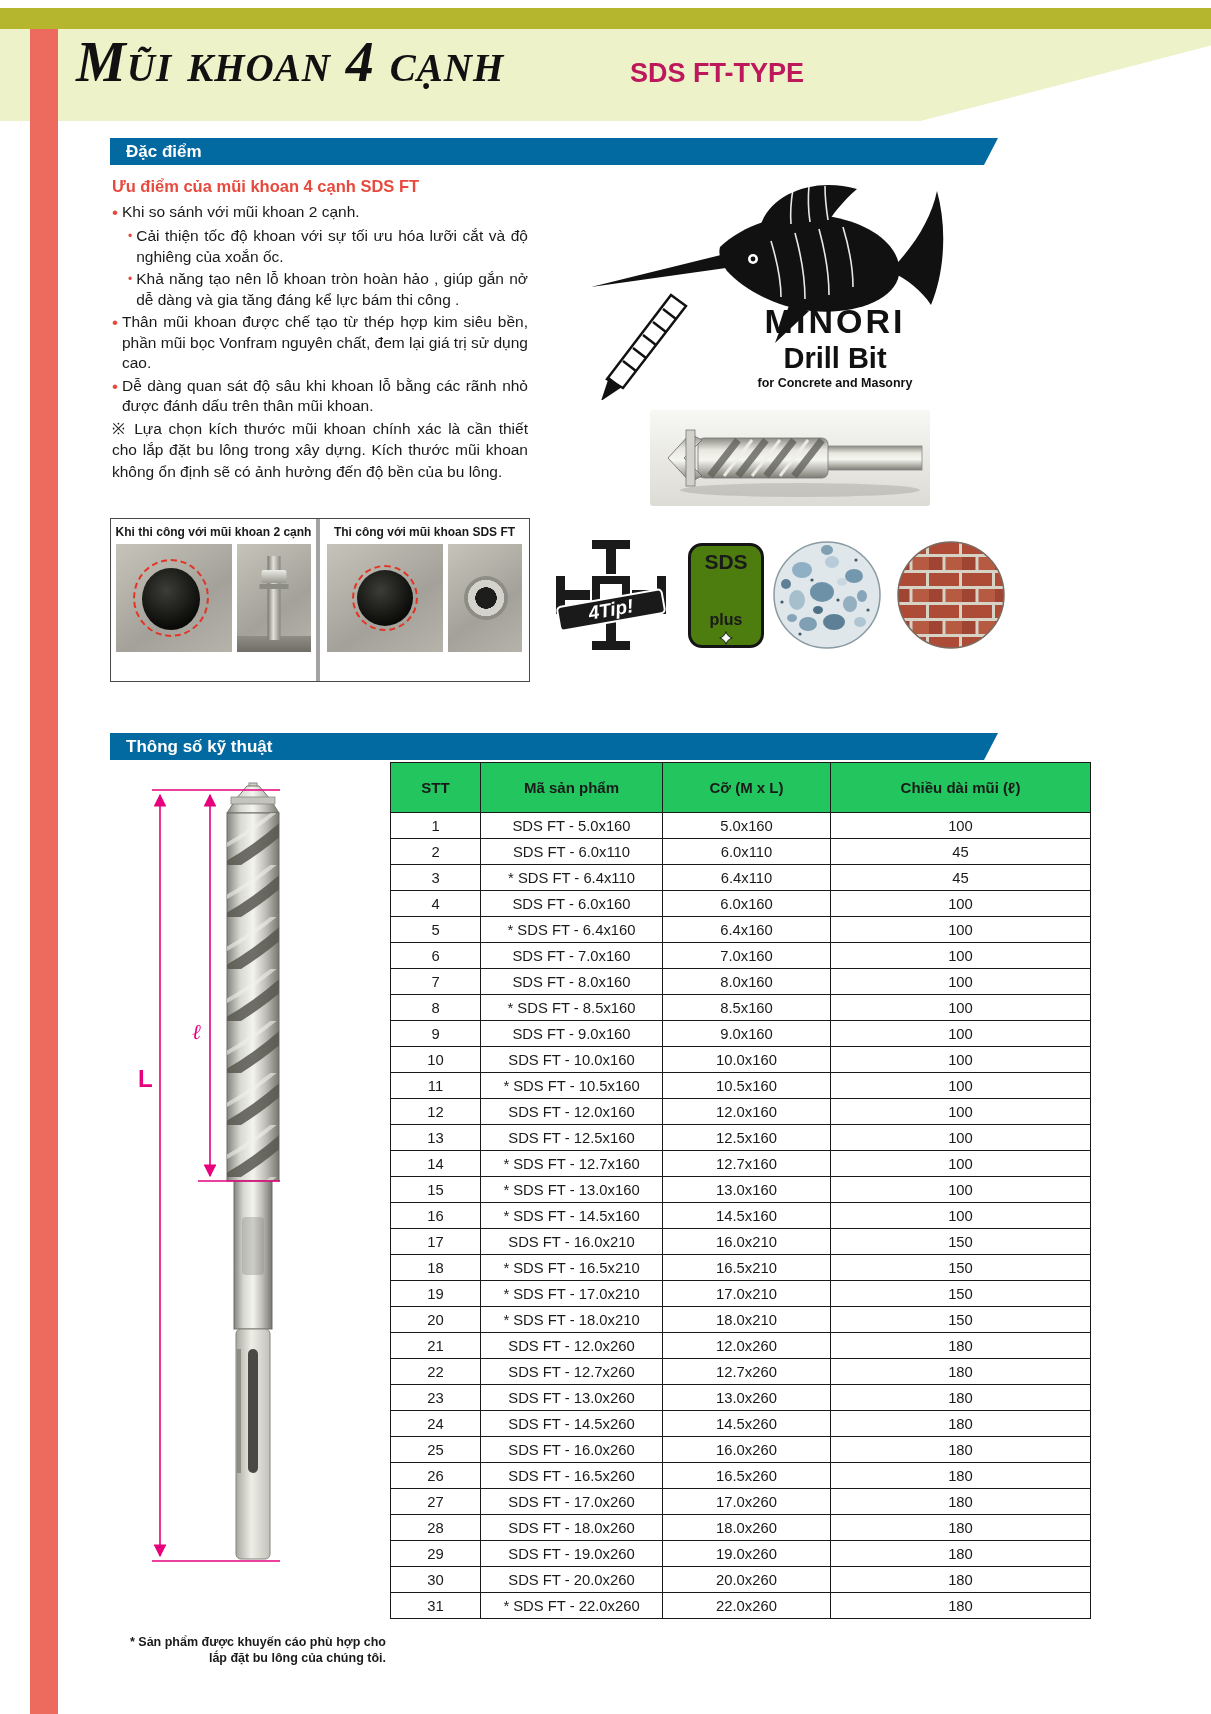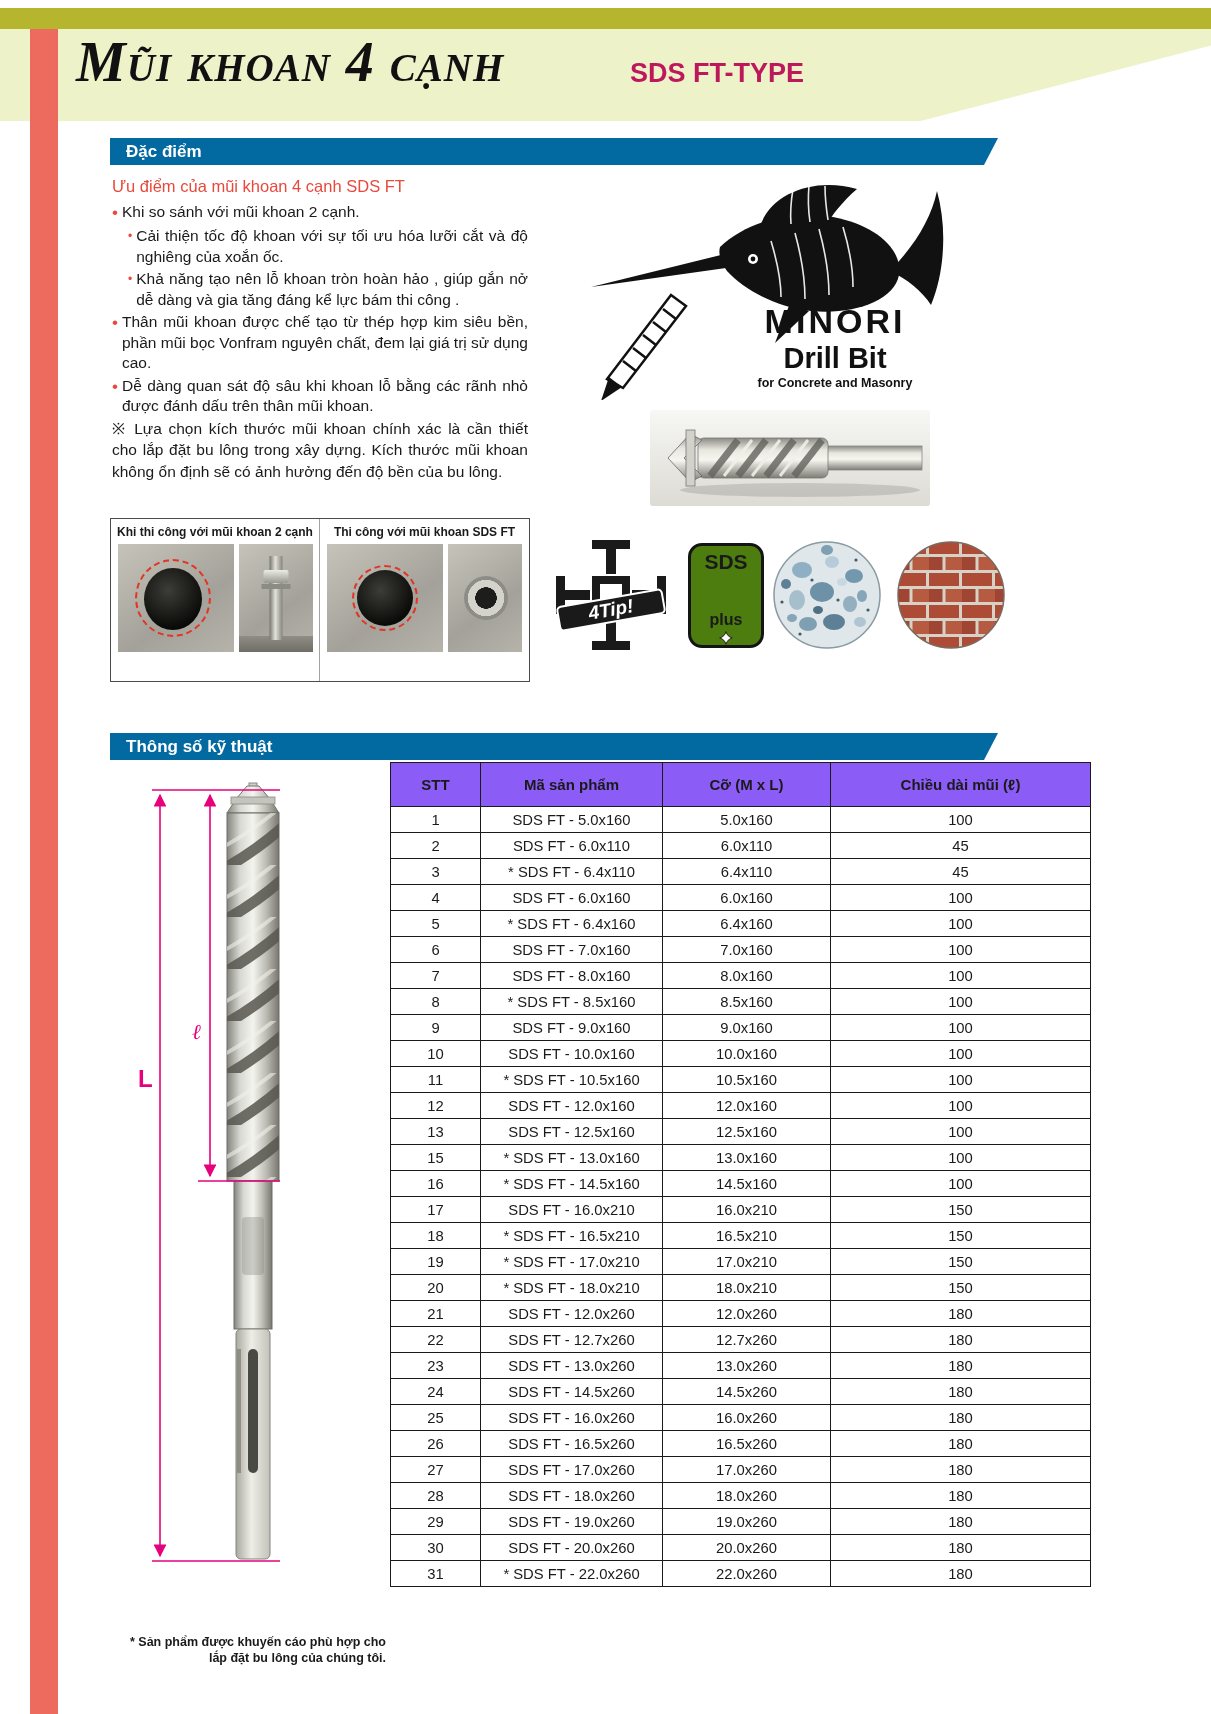--- a/index.html
+++ b/index.html
@@ -20,41 +20,41 @@
 
   
   .banner { position:absolute; left:110px; width:888px; height:27px; background:#0369a1;
             clip-path: polygon(0 0, 100% 0, calc(100% - 14px) 100%, 0 100%); }
   .banner .banner-label { color:#fff; font-weight:bold; font-size:17px; line-height:27px; padding-left:16px; }
   .banner.features { top:138px; }
   .banner.specs    { top:733px; }
 
   
   .features-heading { position:absolute; left:112px; top:177px; width:420px;
-                      color:#e8493d; font-weight:normal; font-size:16.5px; }
+                      color:#e8493d; font-weight:bold; font-size:16.5px; }
   .features-list { position:absolute; left:112px; top:202px; width:416px; }
   .feat-item { display:flex; gap:4px; margin-bottom:2px; font-size:15.5px; line-height:1.32; }
   .feat-item .dot { flex:0 0 auto; color:#e8493d; }
   .feat-item .dot::before { content:"•"; }
   .feat-item.lv1 .dot { font-size:17px; }
   .feat-item.lv2 { padding-left:16px; }
   .feat-item.lv2 .dot { font-size:12px; line-height:1.7; }
   .feat-item .txt { text-align:justify; }
   .features-note { position:absolute; left:112px; top:418px; width:416px; font-size:15.5px;
                    line-height:1.38; text-align:justify; }
 
   
   .logo-wrap   { position:absolute; left:585px; top:175px; width:385px; height:225px; }
   .drill-photo { position:absolute; left:650px; top:410px; width:280px; height:96px; }
 
   
   .cmp-box { position:absolute; left:110px; top:518px; width:420px; height:164px;
              border:1.5px solid #4a4a4a; display:flex; background:#fff; }
   .cmp-col { width:50%; padding:4px 2px; }
-  .cmp-col.first { border-right:1px solid #a3a3a3; }
+  .cmp-col.first { border-right:4px solid #a3a3a3; }
   .cmp-caption { text-align:center; font-size:12px; font-weight:bold; white-space:nowrap; margin:2px 0 5px; }
   .cmp-photos { display:flex; gap:5px; justify-content:center; }
   .photo { position:relative; overflow:hidden; background:linear-gradient(145deg,#c6c4ba,#a3a199 60%,#b5b3aa); }
   .photo.big   { width:116px; height:108px; }
   .photo.small { width:74px;  height:108px; }
   .hole { position:absolute; border-radius:50%;
           background:radial-gradient(circle at 42% 36%, #3c3c38, #0a0a08 72%); }
   .dash { position:absolute; border:2px dashed #e23323; border-radius:50%; }
   .holeA { left:26px; top:24px; width:58px; height:62px; }
   .dashA { left:17px; top:15px; width:76px; height:78px; }
@@ -80,22 +80,22 @@
   .sds-bottom { font-size:16px; font-weight:bold; line-height:1.0;margin-top:39px; }
   .sds-badge svg { margin-top:3px; }
   .mat-circle.concrete { position:absolute; left:772px; top:540px; width:110px; height:110px; }
   .mat-circle.brick    { position:absolute; left:896px; top:540px; width:110px; height:110px; }
 
   
   .diagram { position:absolute; left:130px; top:775px; width:180px; height:800px; }
 
   
   .spec-table { position:absolute; left:390px; top:762px; width:700px; border-collapse:collapse; table-layout:fixed; }
-  .spec-table th { border:1.3px solid #1a1a1a; background:#8b5cf6; font-size:15px; font-weight:bold;
-                   height:44px; text-align:center; }
+  .spec-table th { border:1.3px solid #1a1a1a; background:#22c55e; font-size:15px; font-weight:bold;
+                   height:50px; text-align:center; }
   .spec-table td { border:1.3px solid #1a1a1a; font-size:14.8px; text-align:center; height:26px; padding:0 4px; }
 
   
   .footnote { position:absolute; left:110px; top:1634px; width:276px; font-size:12.5px; font-weight:bold;
               text-align:right; line-height:1.3; }
 </style>
 </head>
 <body>
 
 <div class="page">
@@ -470,20 +470,26 @@
           <td>100</td>
         </tr>
 
         <tr>
           <td>13</td>
           <td>SDS FT - 12.5x160</td>
           <td>12.5x160</td>
           <td>100</td>
         </tr>
 
+        <tr>
+          <td>14</td>
+          <td>* SDS FT - 12.7x160</td>
+          <td>12.7x160</td>
+          <td>100</td>
+        </tr>
 
         <tr>
           <td>15</td>
           <td>* SDS FT - 13.0x160</td>
           <td>13.0x160</td>
           <td>100</td>
         </tr>
 
         <tr>
           <td>16</td>

